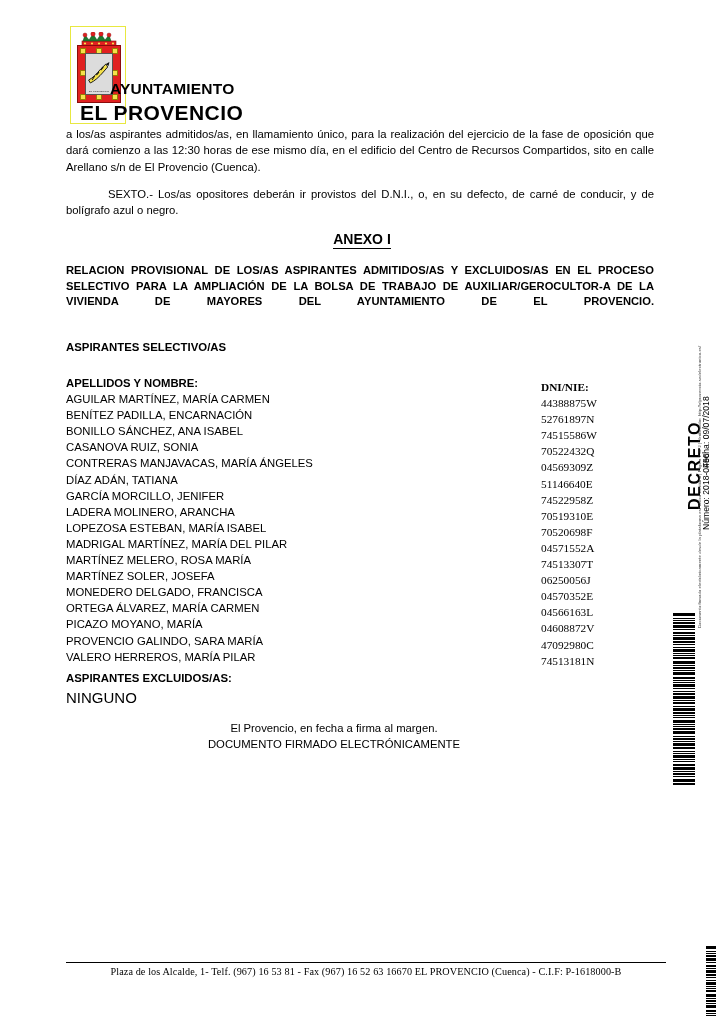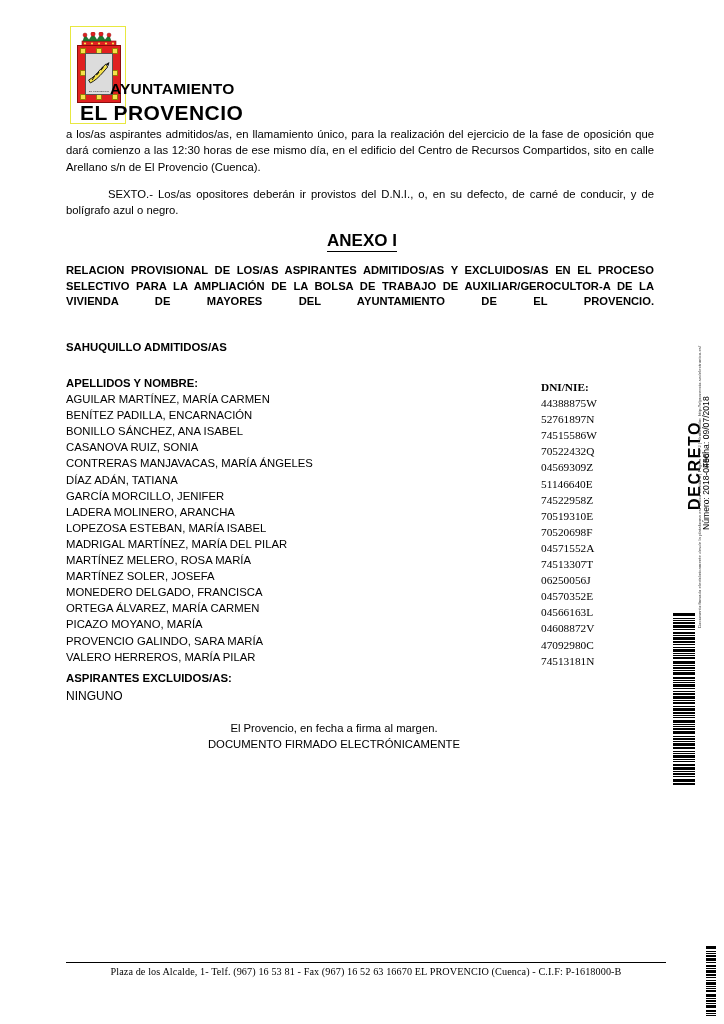--- a/index.html
+++ b/index.html
@@ -118,21 +118,21 @@
   #para-1 { left: 66px; top: 126px; width: 588px; }
   #para-2 { left: 66px; top: 186px; width: 588px; }
   .indent { display: inline-block; width: 42px; }
 
   #anexo-title {
     position: absolute;
     left: 0;
     top: 231px;
     width: 724px;
     text-align: center;
-    font-size: 17px;
+    font-size: 14px;
     font-weight: bold;
   }
   #anexo-title span { border-bottom: 1px solid #000; padding-bottom: 1px; }
 
   #relacion {
     position: absolute;
     left: 66px;
     top: 263px;
     width: 588px;
     font-size: 11.2px;
@@ -173,21 +173,21 @@
     position: absolute;
     left: 66px;
     top: 672px;
     font-size: 11.4px;
     font-weight: bold;
   }
   #excluidos-value {
     position: absolute;
     left: 66px;
     top: 689px;
-    font-size: 12px;
+    font-size: 15px;
   }
 
   #closing {
     position: absolute;
     left: 0;
     top: 720px;
     width: 668px;
     text-align: center;
     font-size: 11.3px;
     line-height: 16.4px;
@@ -330,21 +330,21 @@
   </div>
 
   <div class="para" id="para-1">a los/as aspirantes admitidos/as, en llamamiento único, para la realización del ejercicio de la fase de oposición que dará comienzo a las 12:30 horas de ese mismo día, en el edificio del Centro de Recursos Compartidos, sito en calle Arellano s/n de El Provencio (Cuenca).</div>
 
   <div class="para" id="para-2"><span class="indent"></span><span>SEXTO.- Los/as opositores deberán ir provistos del D.N.I., o, en su defecto, de carné de conducir, y de bolígrafo azul o negro.</span></div>
 
   <div id="anexo-title"><span>ANEXO I</span></div>
 
   <div id="relacion">RELACION PROVISIONAL DE LOS/AS ASPIRANTES ADMITIDOS/AS Y EXCLUIDOS/AS EN EL PROCESO SELECTIVO PARA LA AMPLIACIÓN DE LA BOLSA DE TRABAJO DE AUXILIAR/GEROCULTOR-A DE LA VIVIENDA DE MAYORES DEL AYUNTAMIENTO DE EL PROVENCIO.</div>
 
-  <div id="admitidos-heading">SAHUQUILLO ADMITIDOS/AS</div>
+  <div id="admitidos-heading">ASPIRANTES SELECTIVO/AS</div>
 
   <div id="table">
     <div class="trow head">
       <span class="c-name">APELLIDOS Y NOMBRE:</span>
       <span class="c-dni">DNI/NIE:</span>
     </div>
     <div id="table-body">
         <div class="trow">
           <span class="c-name">AGUILAR MARTÍNEZ, MARÍA CARMEN</span>
           <span class="c-dni">44388875W</span>

